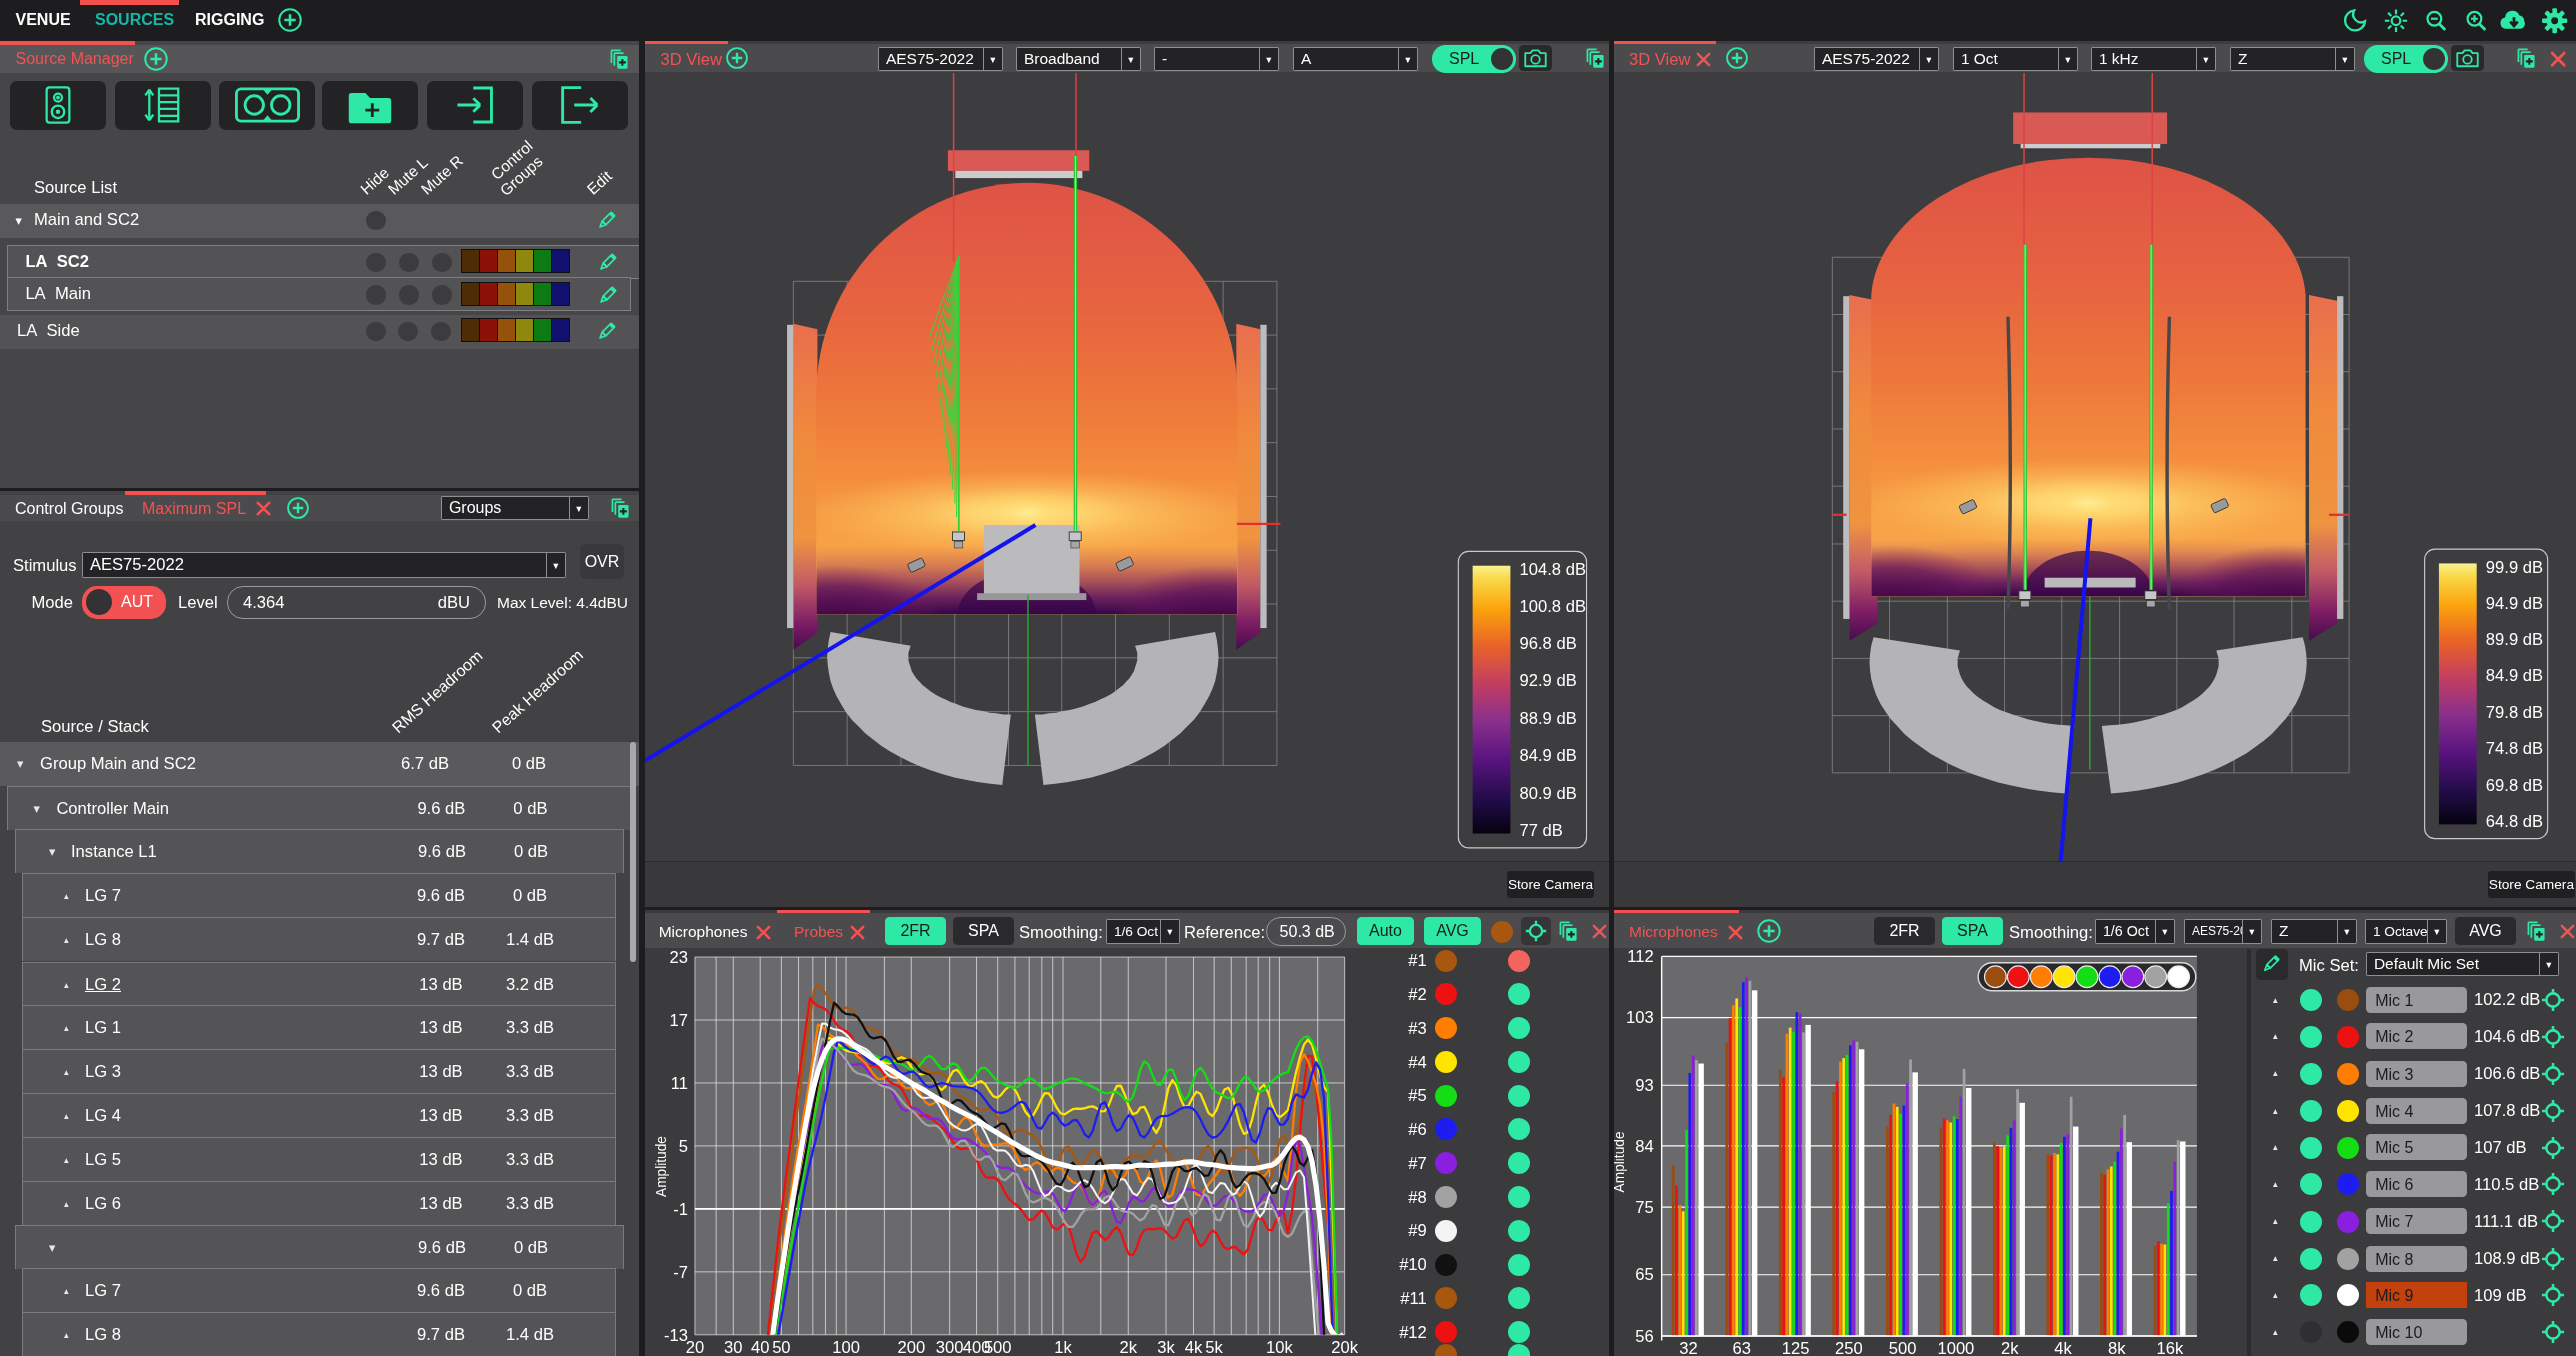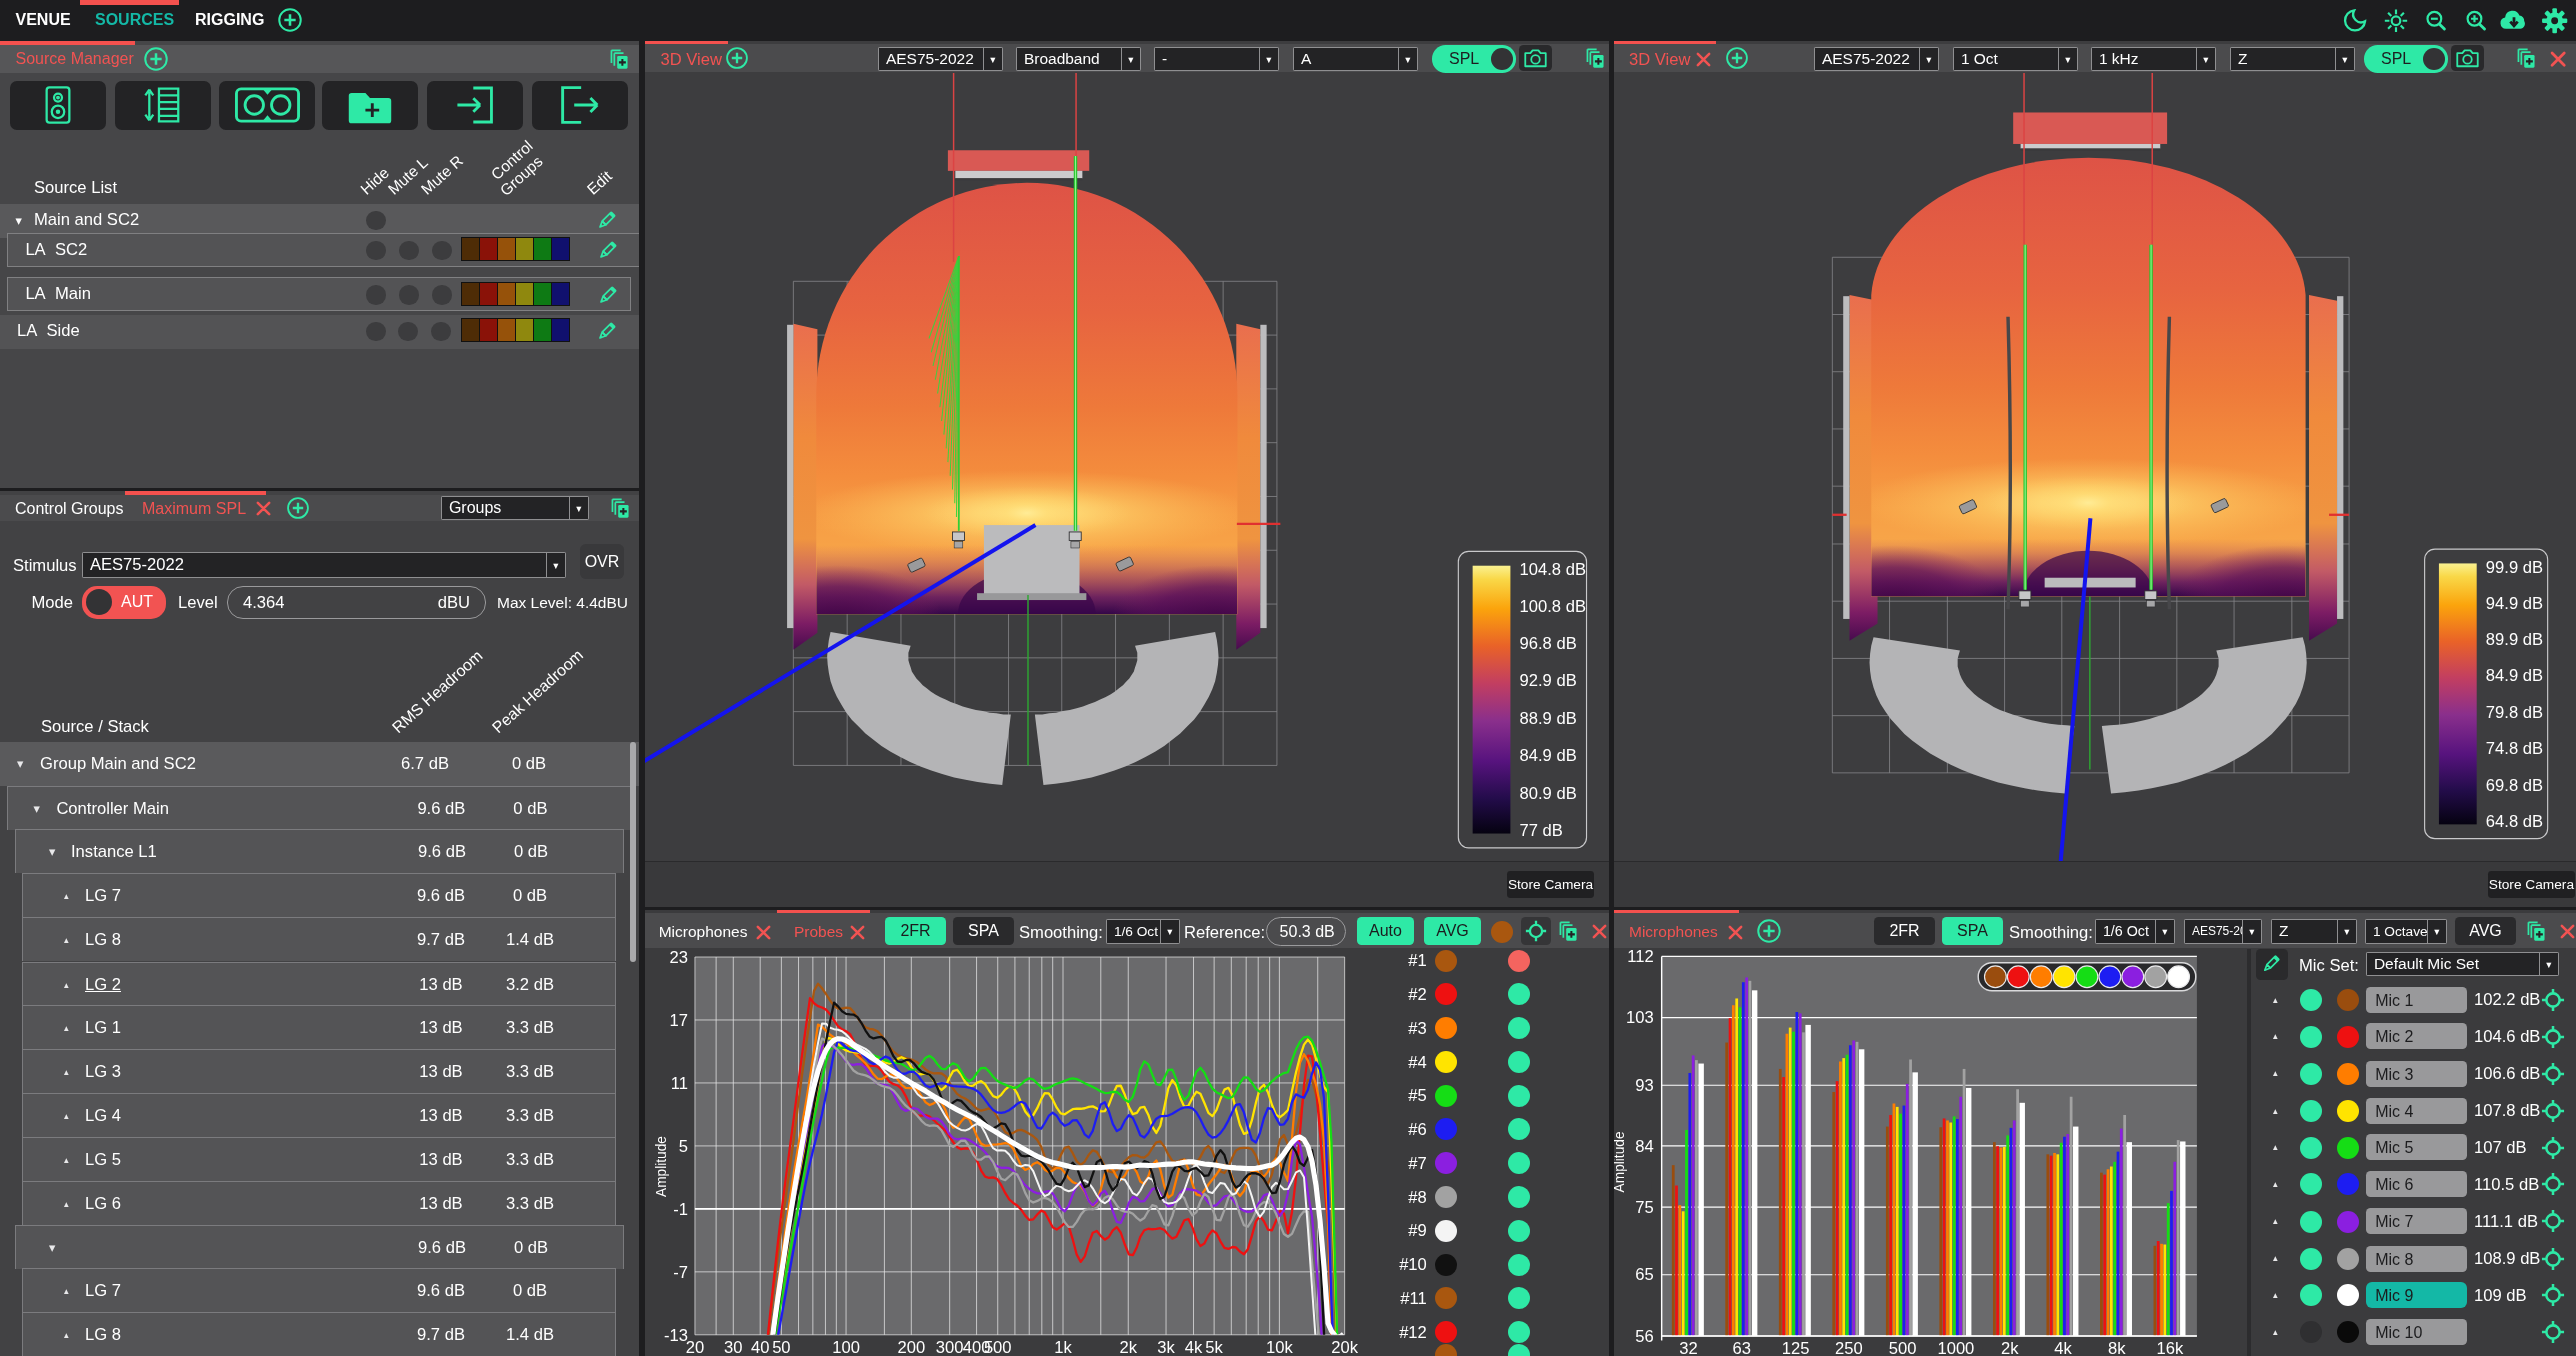--- a/index.html
+++ b/index.html
@@ -172,21 +172,21 @@
         <text x="1036" y="270" transform="rotate(-42 1036 270)" font-size="27" fill="#fff">Edit</text>
       </svg>
       <div class="abs" style="left:0px;top:163px;width:639px;height:34px;background:#59595b;">
         <div class="lbl" style="left:15.5px;top:9.2px;font-size:12.6px;">▾</div>
         <div class="lbl" style="left:34px;top:6.3px;font-size:16.6px;">Main and SC2</div>
         <div class="circ" style="left:366px;top:6.9px;width:19.5px;height:19.5px;background:#3c3c3e;"></div>
         <svg style="left:595px;top:5.2px;position:absolute;" width="23" height="23" viewBox="0 0 40 40">
           <use href="#pencilico"></use>
         </svg>
       </div>
-      <div class="abs" style="left:7.4px;top:192px;width:688px;height:34px;background:#535355;border:1.1px solid #808082;">
+      <div class="abs" style="left:7.4px;top:204px;width:688px;height:34px;background:#535355;border:1.1px solid #808082;font-weight:bold;">
         <div class="lbl" style="left:17px;top:6.3px;font-size:16.6px;">LA&nbsp;&nbsp;SC2</div>
         <div class="circ" style="left:358px;top:6.9px;width:19.5px;height:19.5px;background:#3c3c3e;"></div>
         <div class="circ" style="left:391px;top:6.9px;width:19.5px;height:19.5px;background:#3c3c3e;"></div>
         <div class="circ" style="left:424px;top:6.9px;width:19.5px;height:19.5px;background:#3c3c3e;"></div>
         <table style="position:absolute;left:453px;top:3.4px;border-collapse:collapse;border:1.1px solid #151517;" cellspacing="0">
           <tbody>
             <tr>
               <td style="background:#4e2c06;width:18px;height:23px;border:1.1px solid #111;"></td>
               <td style="background:#8a1208;width:18px;height:23px;border:1.1px solid #111;"></td>
               <td style="background:#96520a;width:18px;height:23px;border:1.1px solid #111;"></td>
@@ -1153,21 +1153,21 @@
         <div class="abs" style="left:115px;top:297px;width:101px;height:26px;background:#99999b;border-radius:4.6px;">
           <div class="lbl" style="left:9.2px;top:4.6px;font-size:16px;color:#1c1c1e;">Mic 8</div>
         </div>
         <div class="lbl" style="left:223px;top:300px;font-size:16.6px;">108.9 dB</div>
         <svg style="left:290px;top:298px;position:absolute;" width="24" height="24" viewBox="0 0 42 42">
           <use href="#targetico"></use>
         </svg>
         <div class="lbl" style="left:22px;top:340px;font-size:9.2px;color:#e8e8ea;">▴</div>
         <div class="circ" style="left:49px;top:335px;width:22px;height:22px;background:#2ee9a6;"></div>
         <div class="circ" style="left:86px;top:335px;width:22px;height:22px;background:#ffffff;"></div>
-        <div class="abs" style="left:115px;top:333px;width:101px;height:26px;background:#14b8a6;border-radius:6px;">
+        <div class="abs" style="left:115px;top:333px;width:101px;height:26px;background:#c2410c;border-radius:0;">
           <div class="lbl" style="left:9.2px;top:4.6px;font-size:16px;color:#1c1c1e;">Mic 9</div>
         </div>
         <div class="lbl" style="left:223px;top:337px;font-size:16.6px;">109 dB</div>
         <svg style="left:290px;top:334px;position:absolute;" width="24" height="24" viewBox="0 0 42 42">
           <use href="#targetico"></use>
         </svg>
         <div class="lbl" style="left:22px;top:377px;font-size:9.2px;color:#e8e8ea;">▴</div>
         <div class="circ" style="left:49px;top:372px;width:22px;height:22px;background:#2f2f31;"></div>
         <div class="circ" style="left:86px;top:372px;width:22px;height:22px;background:#0a0a0a;"></div>
         <div class="abs" style="left:115px;top:370px;width:101px;height:26px;background:#99999b;border-radius:4.6px;">

